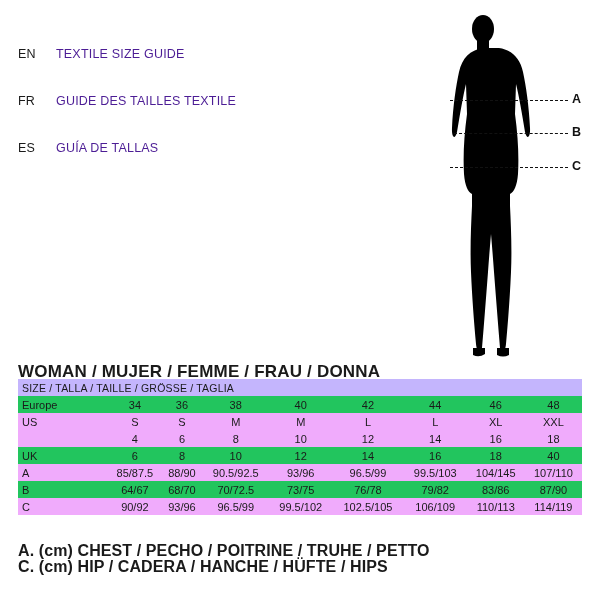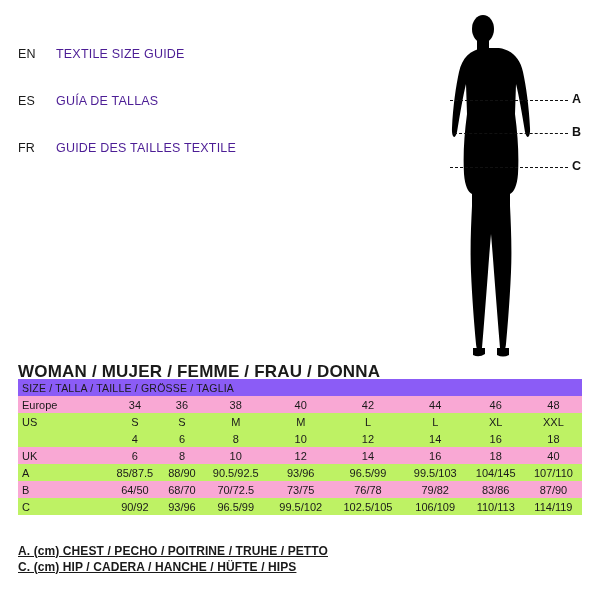--- a/index.html
+++ b/index.html
@@ -93,61 +93,60 @@
     text-align: center;
     vertical-align: middle;
     color: #1a1a1a;
   }
   table.size-table td.lead {
     text-align: left;
     padding-left: 4px;
     width: 86px;
   }
   tr.header-row td {
-    background: #8b5cf6;
+    background: #c4b5fd;
     font-weight: normal;
     font-size: 10.5px;
     letter-spacing: 0.2px;
   }
-  tr.shade td { background: #f9a8d4; }
-  tr.plain td { background: #bef264; }
+  tr.shade td { background: #22c55e; }
+  tr.plain td { background: #f0abfc; }
 
   
   .footnotes {
     position: absolute;
     left: 18px;
     top: 543px;
     width: 560px;
   }
   .footnote {
-    font-size: 12px;
+    font-size: 16px;
     font-weight: bold;
     letter-spacing: 0.1px;
     line-height: 16px;
     color: #1a1a1a;
-    text-decoration: underline;
   }
 </style>
 </head>
 <body>
 
 <div class="page">
 
   <div class="titles">
     <div class="title-row">
       <span class="title-lang">EN</span>
       <span class="title-text">TEXTILE SIZE GUIDE</span>
     </div>
     <div class="title-row">
+      <span class="title-lang">FR</span>
+      <span class="title-text">GUIDE DES TAILLES TEXTILE</span>
+    </div>
+    <div class="title-row">
       <span class="title-lang">ES</span>
       <span class="title-text">GUÍA DE TALLAS</span>
-    </div>
-    <div class="title-row">
-      <span class="title-lang">FR</span>
-      <span class="title-text">GUIDE DES TAILLES TEXTILE</span>
     </div>
   </div>
 
   <div class="figure-wrap">
     <svg class="figure-svg" width="170" height="360" viewBox="0 0 170 360">
       <g fill="#000000">
 
         <ellipse cx="63" cy="19" rx="11" ry="14"></ellipse>
 
         <path d="M57 30 h12 v12 h-12 z"></path>
@@ -259,21 +258,21 @@
         <td>90.5/92.5</td>
         <td>93/96</td>
         <td>96.5/99</td>
         <td>99.5/103</td>
         <td>104/145</td>
         <td>107/110</td>
       </tr>
 
       <tr class="shade">
         <td class="lead">B</td>
-        <td>64/50</td>
+        <td>64/67</td>
         <td>68/70</td>
         <td>70/72.5</td>
         <td>73/75</td>
         <td>76/78</td>
         <td>79/82</td>
         <td>83/86</td>
         <td>87/90</td>
       </tr>
 
       <tr class="plain">

